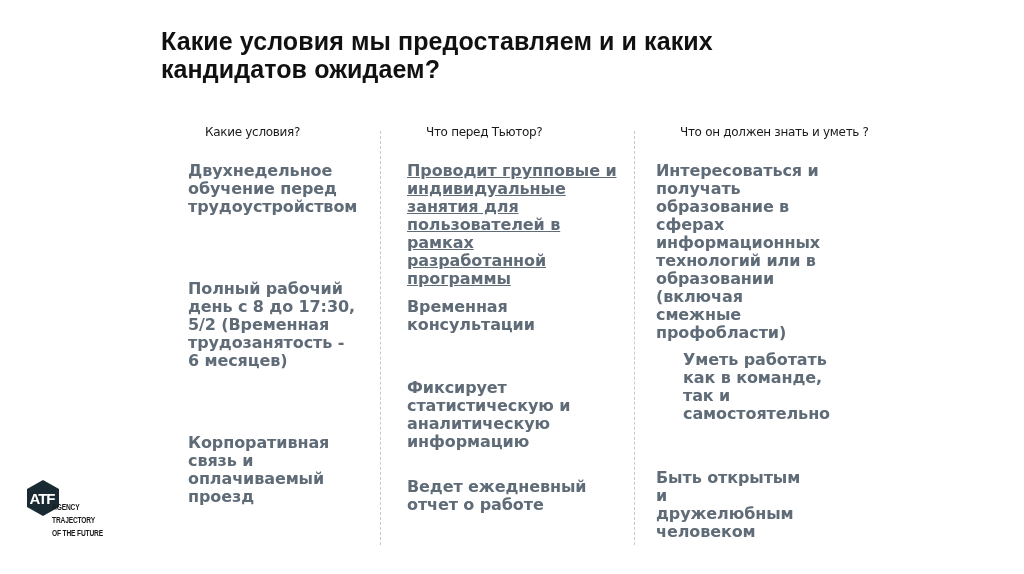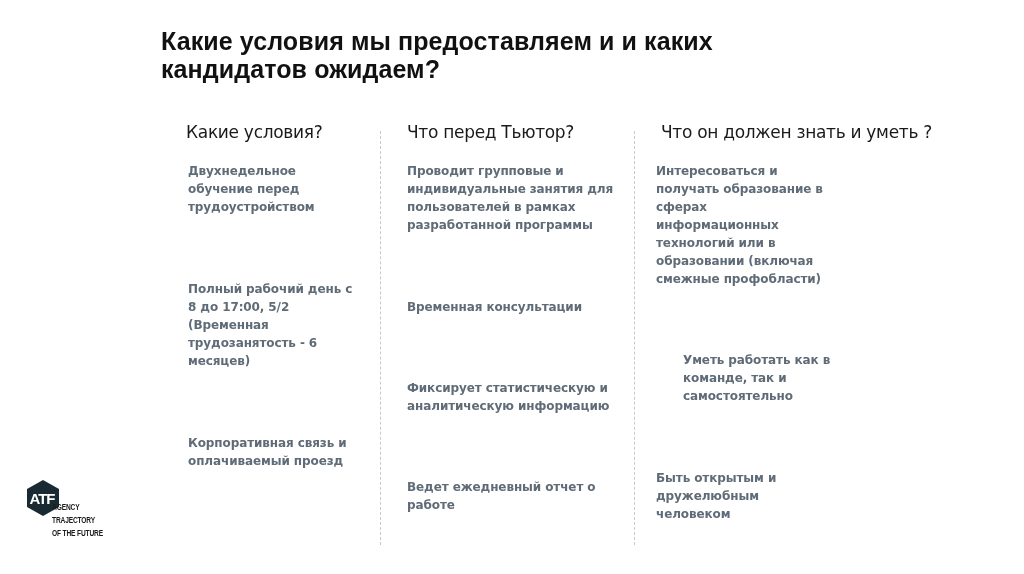--- a/index.html
+++ b/index.html
@@ -24,38 +24,39 @@
       font-weight: bold;
       font-size: 25px;
       line-height: 28px;
       color: #111111;
       letter-spacing: 0.1px;
     }
     .col-header {
       position: absolute;
       top: 122px;
       font-family: "DejaVu Sans", sans-serif;
-      font-size: 17px;
+      font-size: 12px;
       line-height: 20px;
       color: #1a1a1a;
       white-space: nowrap;
       letter-spacing: -0.3px;
+      margin-left: 19px;
     }
     .divider {
       position: absolute;
       top: 131px;
       height: 414px;
       width: 0;
       border-left: 1px dashed #c8c8c8;
     }
     .item {
       position: absolute;
       font-family: "DejaVu Sans", sans-serif;
       font-weight: bold;
-      font-size: 12px;
+      font-size: 16px;
       line-height: 18px;
       color: #5f6b77;
       letter-spacing: -0.1px;
     }
     .logo {
       position: absolute;
       left: 26px;
       top: 480px;
       width: 90px;
       height: 75px;
@@ -84,27 +85,27 @@
     }
     .logo-text div { display: block; }
   </style>
 </head>
 <body>
 
 <h1 class="slide-title">Какие условия мы предоставляем и и каких кандидатов ожидаем?</h1>
 
 <div class="col-header" style="left:186px;">Какие условия?</div>
 <div class="item" style="left:188px; top:162px; width:150px;">Двухнедельное обучение перед трудоустройством</div>
-<div class="item" style="left:188px; top:280px; width:170px;">Полный рабочий день с 8 до 17:00, 5/2 (Временная трудозанятость - 6 месяцев)</div>
+<div class="item" style="left:188px; top:280px; width:170px;">Полный рабочий день с 8 до 17:30, 5/2 (Временная трудозанятость - 6 месяцев)</div>
 <div class="item" style="left:188px; top:434px; width:165px;">Корпоративная связь и оплачиваемый проезд</div>
 
 <div class="divider" style="left:380px;"></div>
 
 <div class="col-header" style="left:407px;">Что перед Тьютор?</div>
-<div class="item" style="left:407px; top:162px; width:210px;">Проводит групповые и индивидуальные занятия для пользователей в рамках разработанной программы</div>
+<div class="item" style="left:407px; top:162px; width:210px;text-decoration:underline;">Проводит групповые и индивидуальные занятия для пользователей в рамках разработанной программы</div>
 <div class="item" style="left:407px; top:298px; width:210px;">Временная консультации</div>
 <div class="item" style="left:407px; top:379px; width:205px;">Фиксирует статистическую и аналитическую информацию</div>
 <div class="item" style="left:407px; top:478px; width:190px;">Ведет ежедневный отчет о работе</div>
 
 <div class="divider" style="left:634px;"></div>
 
 <div class="col-header" style="left:661px;">Что он должен знать и уметь ?</div>
 <div class="item" style="left:656px; top:162px; width:170px;">Интересоваться и получать образование в сферах информационных технологий или в образовании (включая смежные профобласти)</div>
 <div class="item" style="left:656px; top:351px; width:160px;margin-left:27px;">Уметь работать как в команде, так и самостоятельно</div>
 <div class="item" style="left:656px; top:469px; width:150px;">Быть открытым и дружелюбным человеком</div>

